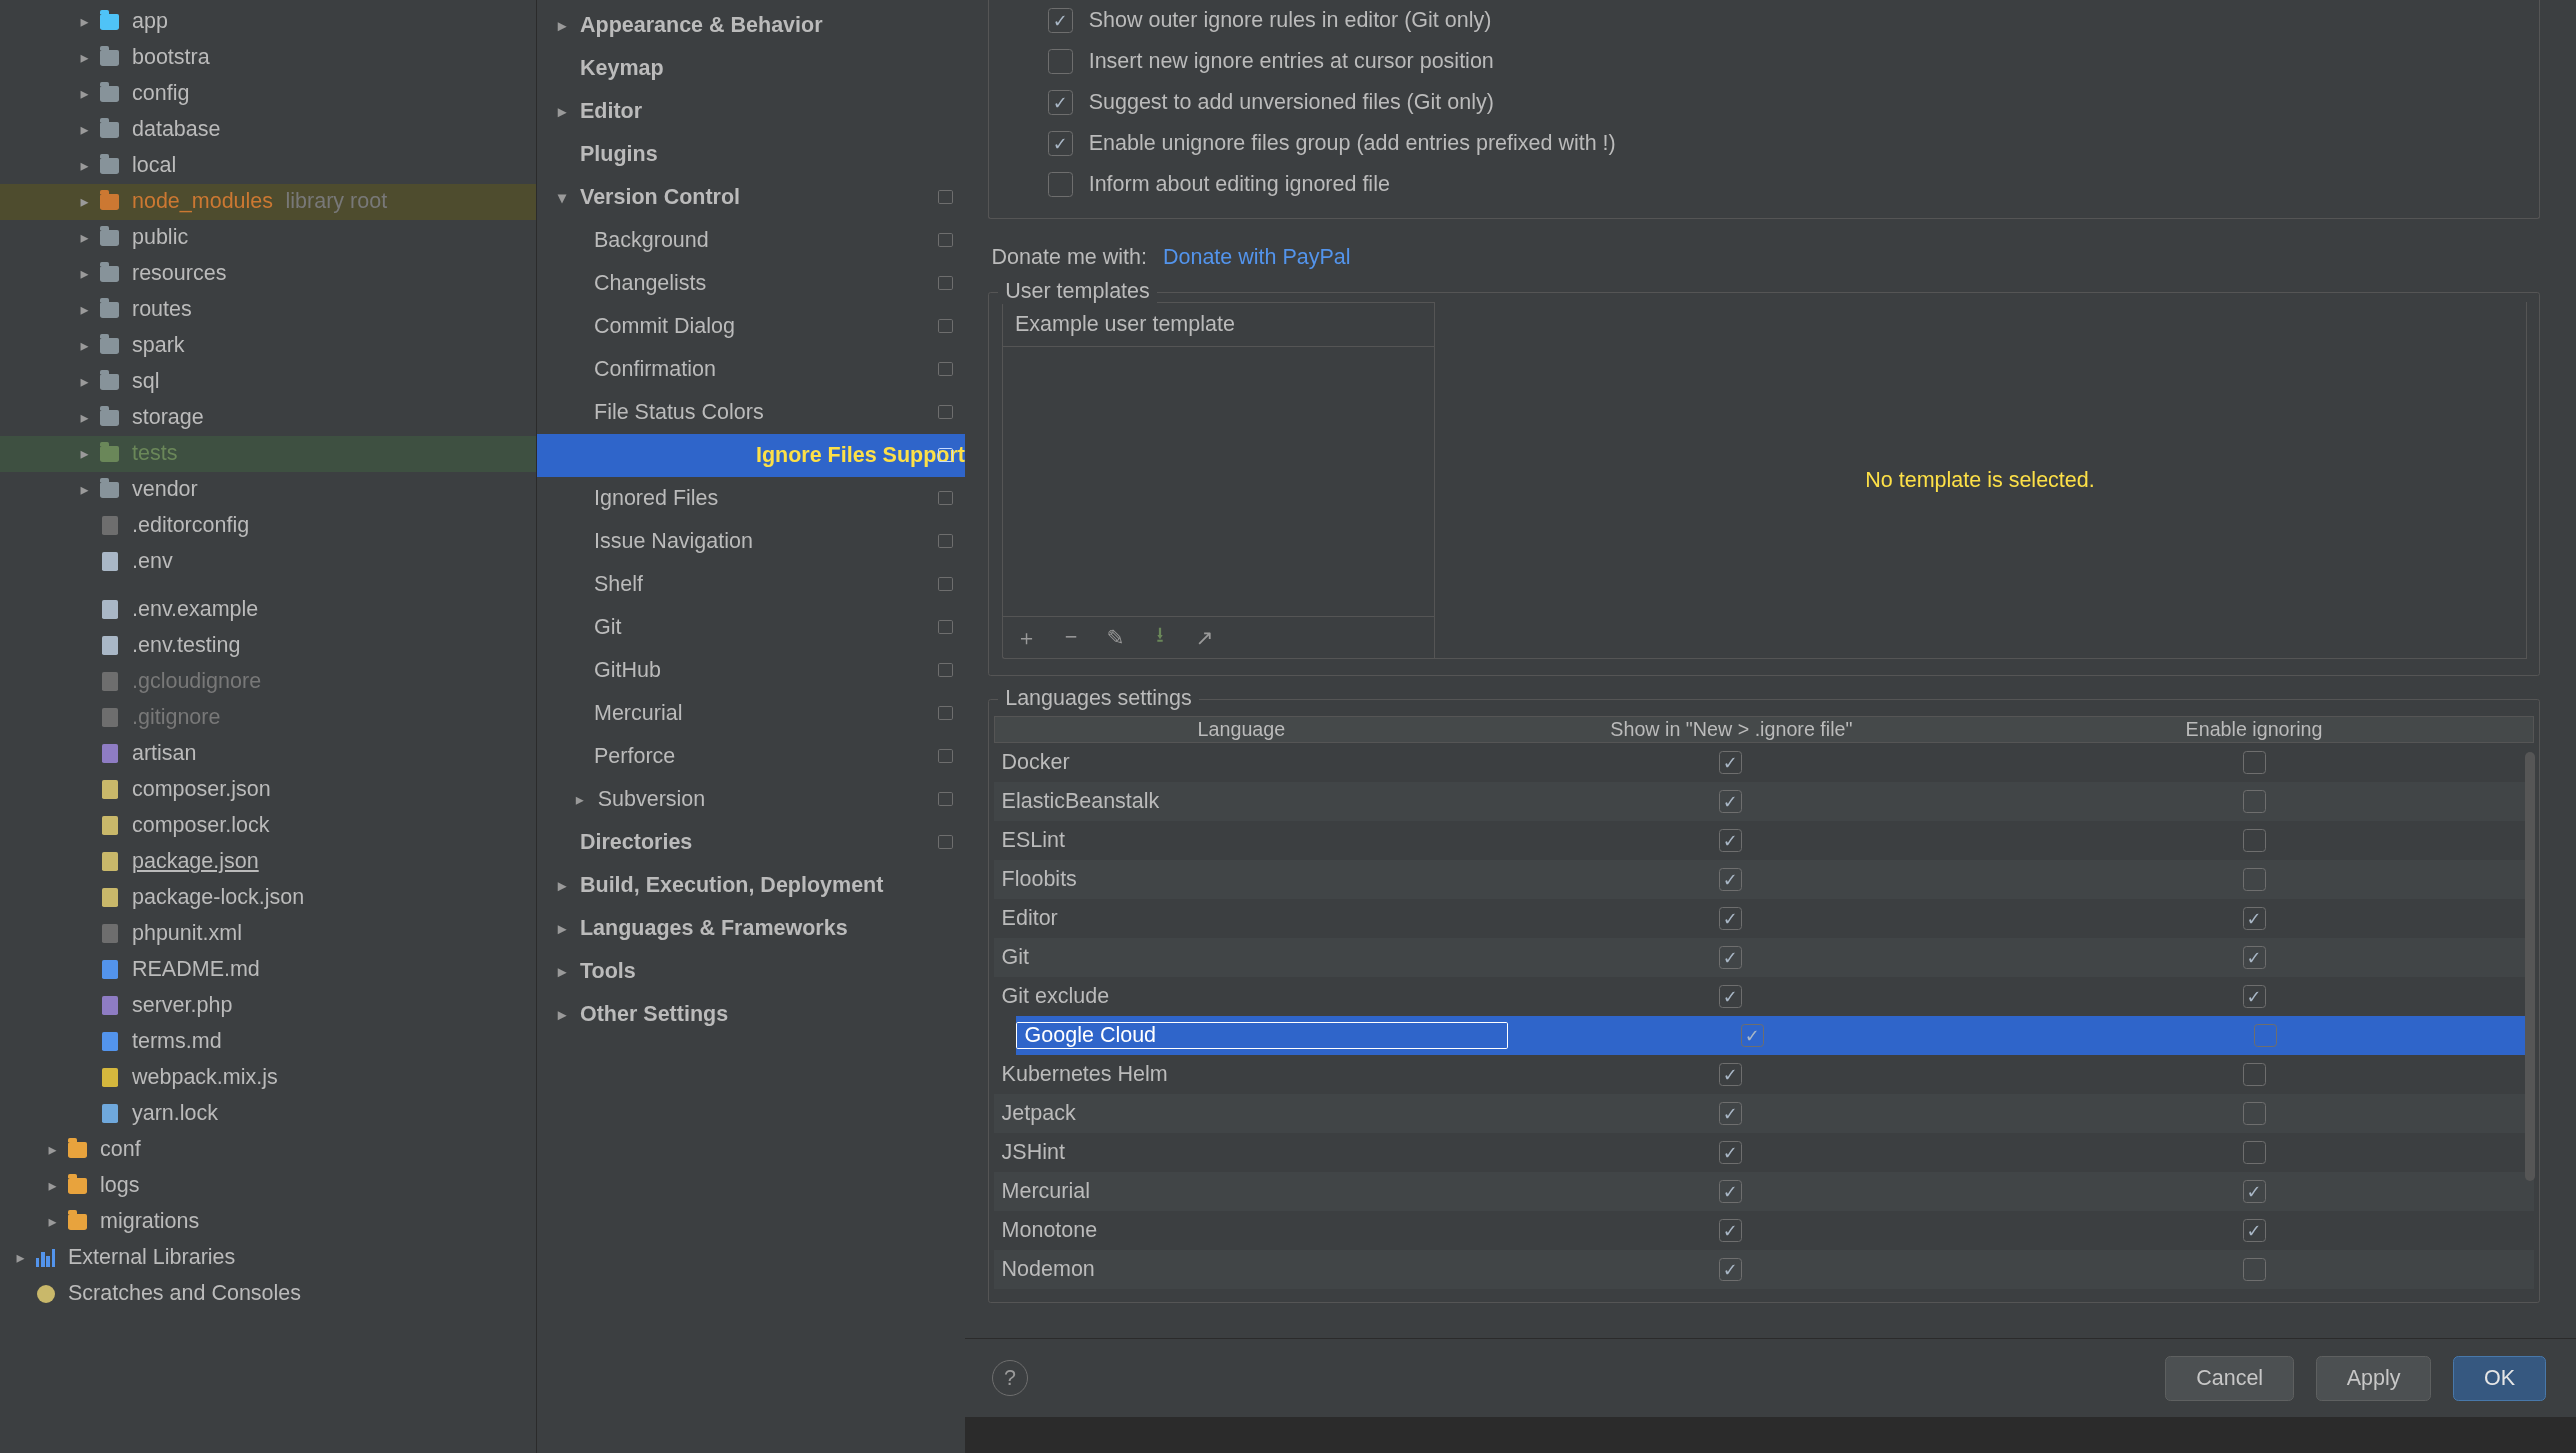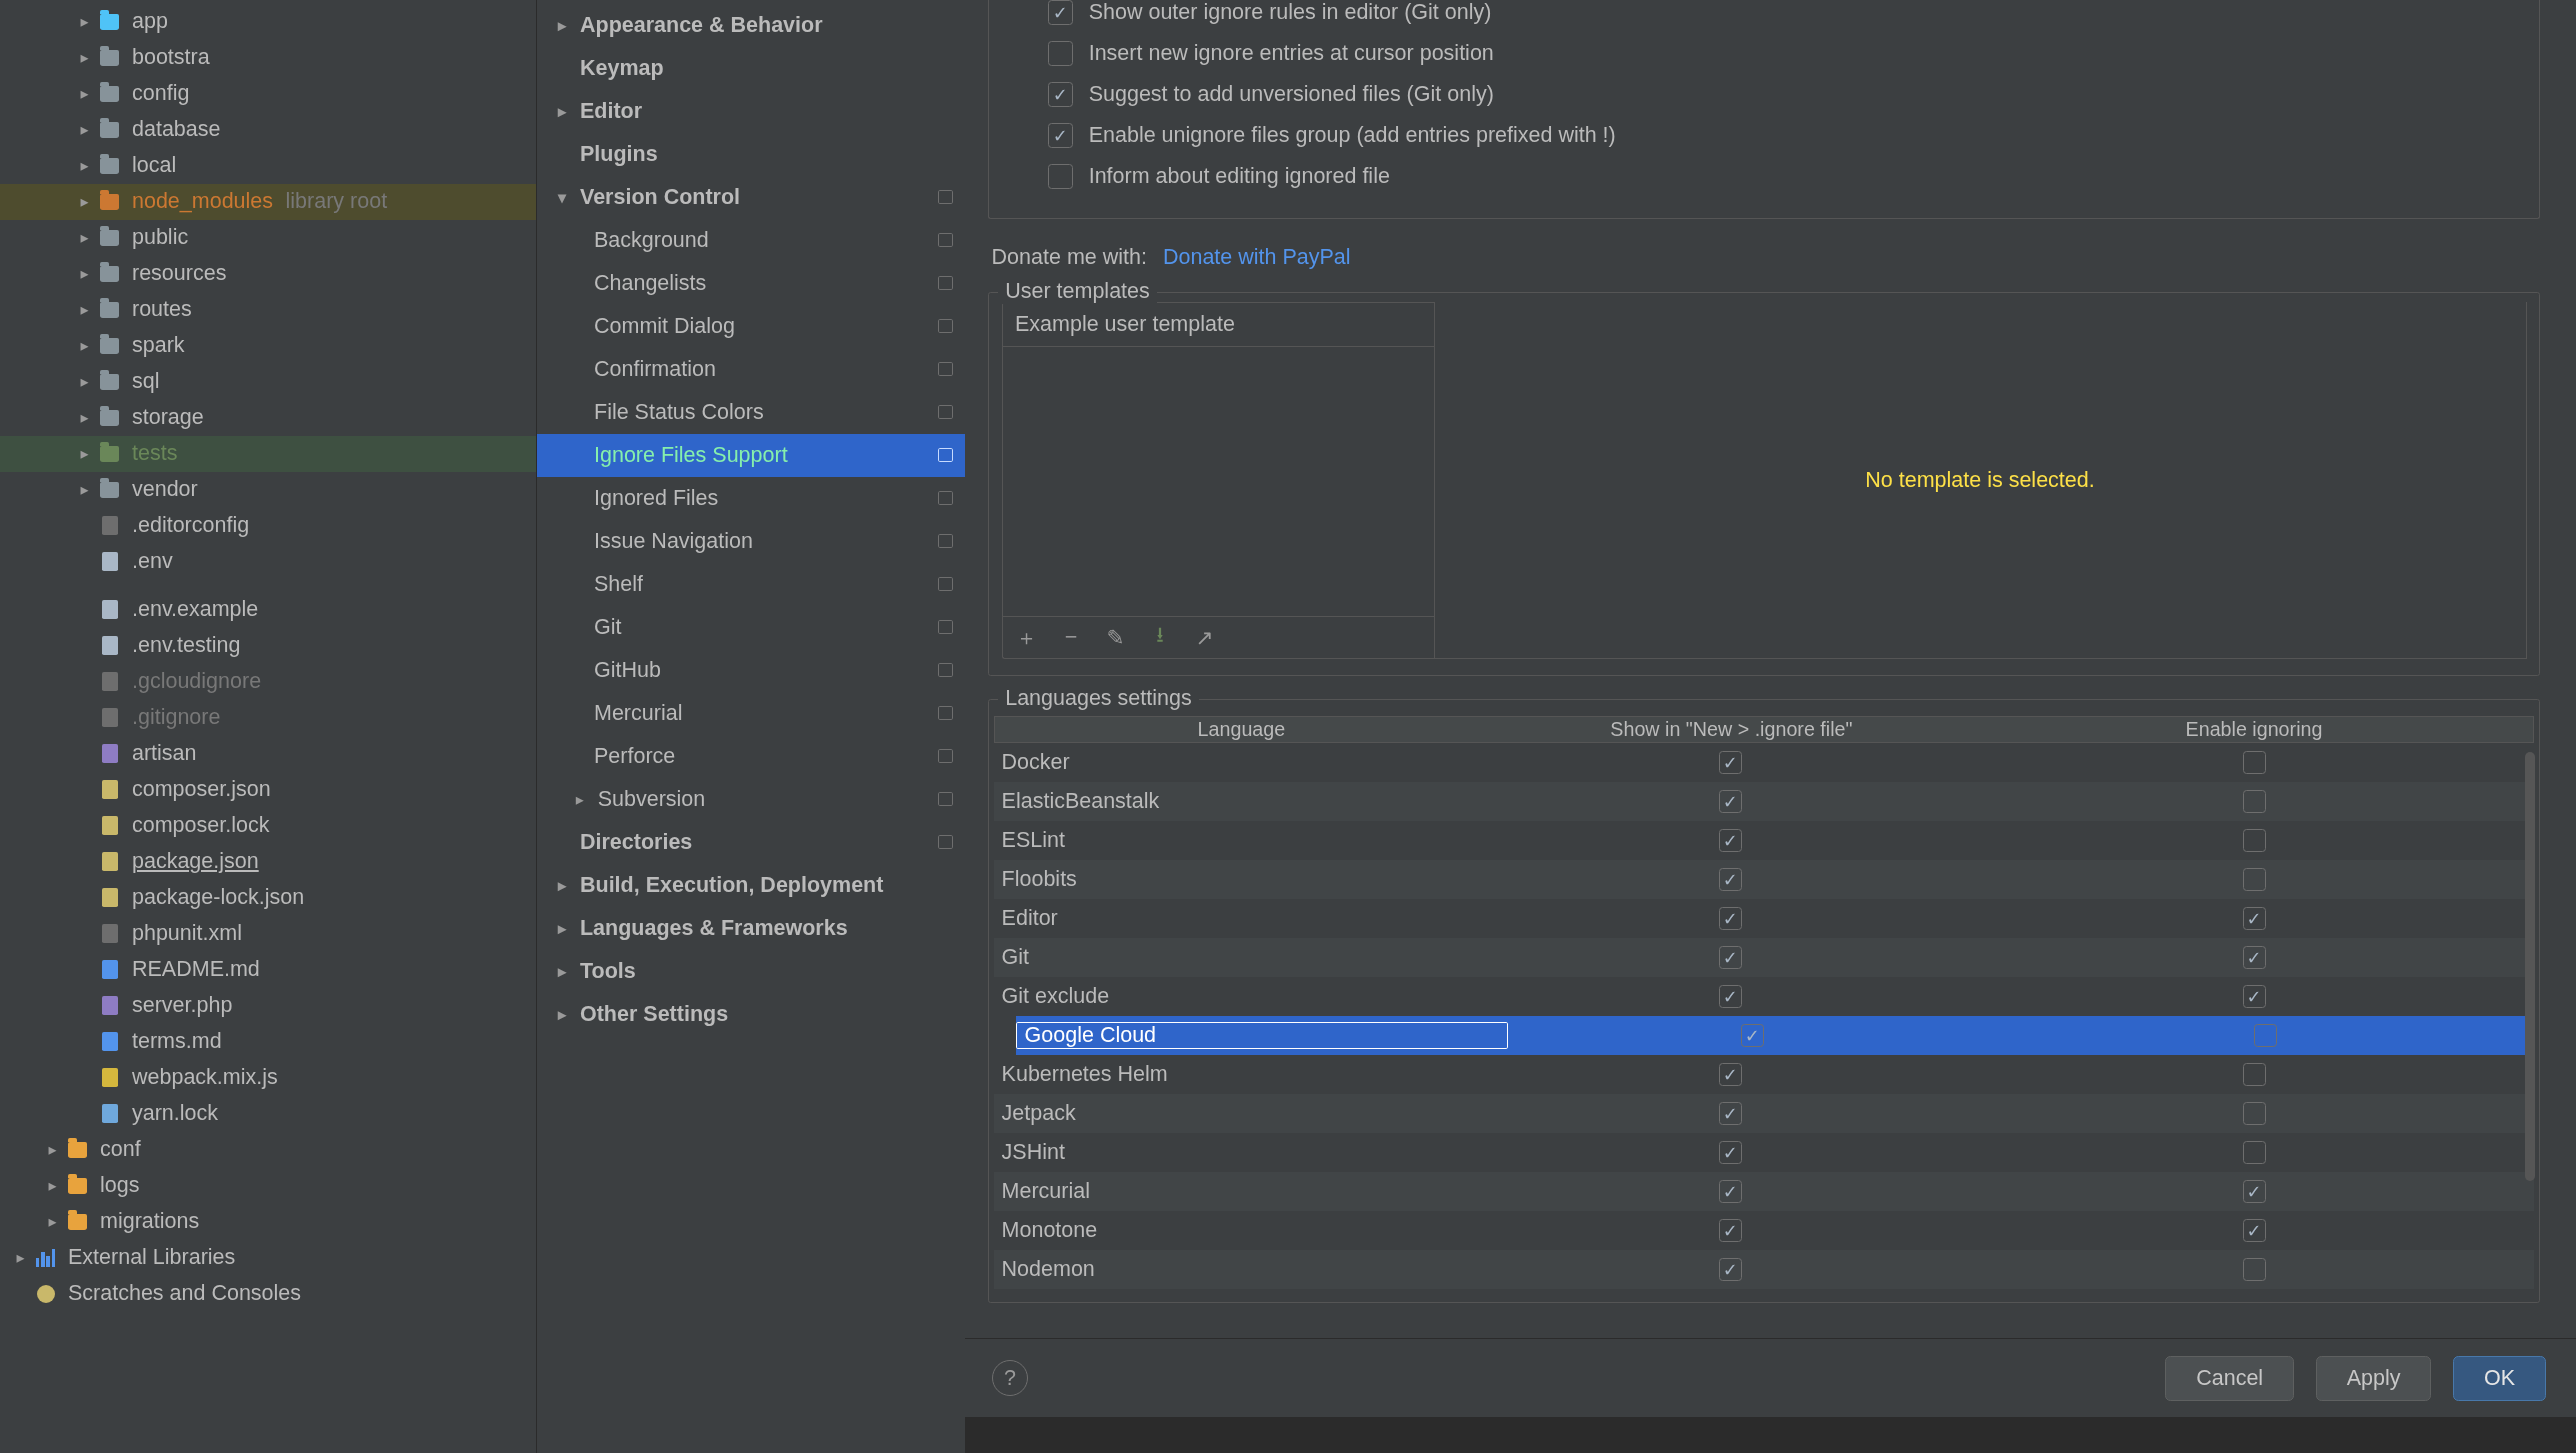--- a/index.html
+++ b/index.html
@@ -33,29 +33,29 @@
   .file.js   { background:#d4b73d; }
   .file.lock { background:#6fa8dc; }
   .bars-icon { display:flex; align-items:flex-end; gap:1.8px; height:18px; }
   .bars-icon span { width:3.6px; background:#5394ec; }
   .scr-icon { width:18px; height:18px; border-radius:50%; background:#c9b86a; position:relative; }
   
   .cats { width: 429px; height: 100%; background: #3c3f41; border-left:0.9px solid #2b2b2b; padding-top:3.6px; }
   .cat-row { display:flex; align-items:center; height:43px; padding-left:14.3px; position:relative; }
   .cat-row.top { font-weight:bold; color:#bbbbbb; }
   .cat-row.sub { padding-left:57px; color:#bbbbbb; }
-  .cat-row.selected { background:#2f65ca; color:#86efac; font-weight:normal; }
+  .cat-row.selected { background:#2f65ca; color:#fde047; font-weight:bold;justify-content:flex-end; }
   .cat-tw { display:inline-flex; width:21.5px; justify-content:center; font-size:16px; color:#9a9a9a; margin-right:7.2px; }
   .cat-sq { position:absolute; right:12.5px; width:14.3px; height:14.3px; border:1.8px solid #6e6e6e; border-radius:1.8px; }
   .cat-row.selected .cat-sq { border-color:#c7dbff; }
   
   .main { flex:1; display:flex; flex-direction:column; background:#3c3f41; }
   .main-scroll { flex:1; padding:0 36px 0 23px; position:relative; }
   .scrollbar { position:absolute; right:5.4px; top:0; width:14.3px; height:858px; border-radius:7.2px; background:transparent; }
-  .chk-row { display:flex; height:41px;padding-left:48px; }
+  .chk-row { display:flex; align-items:center; height:41px;padding-left:48px; }
   .chk { width:25px; height:25px; border:1.8px solid #6e6e6e; border-radius:3.6px; margin-right:16px; display:flex; align-items:center; justify-content:center; color:#a9b7c6; font-size:18px; }
   .chk.on::after { content:"✓"; }
   .fieldset { border:0.9px solid #555555; border-radius:2.7px; margin-top:12.5px; padding:9px 12.5px 16px 12.5px; position:relative; }
   .legend { position:absolute; top:-14.3px; left:9px; background:#3c3f41; padding:0 7.2px; color:#bbbbbb; }
   .donate { display:flex; gap:16px; height:45px; align-items:center; margin:16px 0 9px 3.6px; }
   .link { color:#5394ec; }
   
   .ut-box { display:flex; gap:0; }
   .ut-list { width:433px; border:0.9px solid #555555; border-top:none; border-radius:2.7px 0 0 2.7px; display:flex; flex-direction:column; }
   .ut-item { padding:9px 12.5px; color:#bbbbbb; border-top:0.9px solid #555; }

